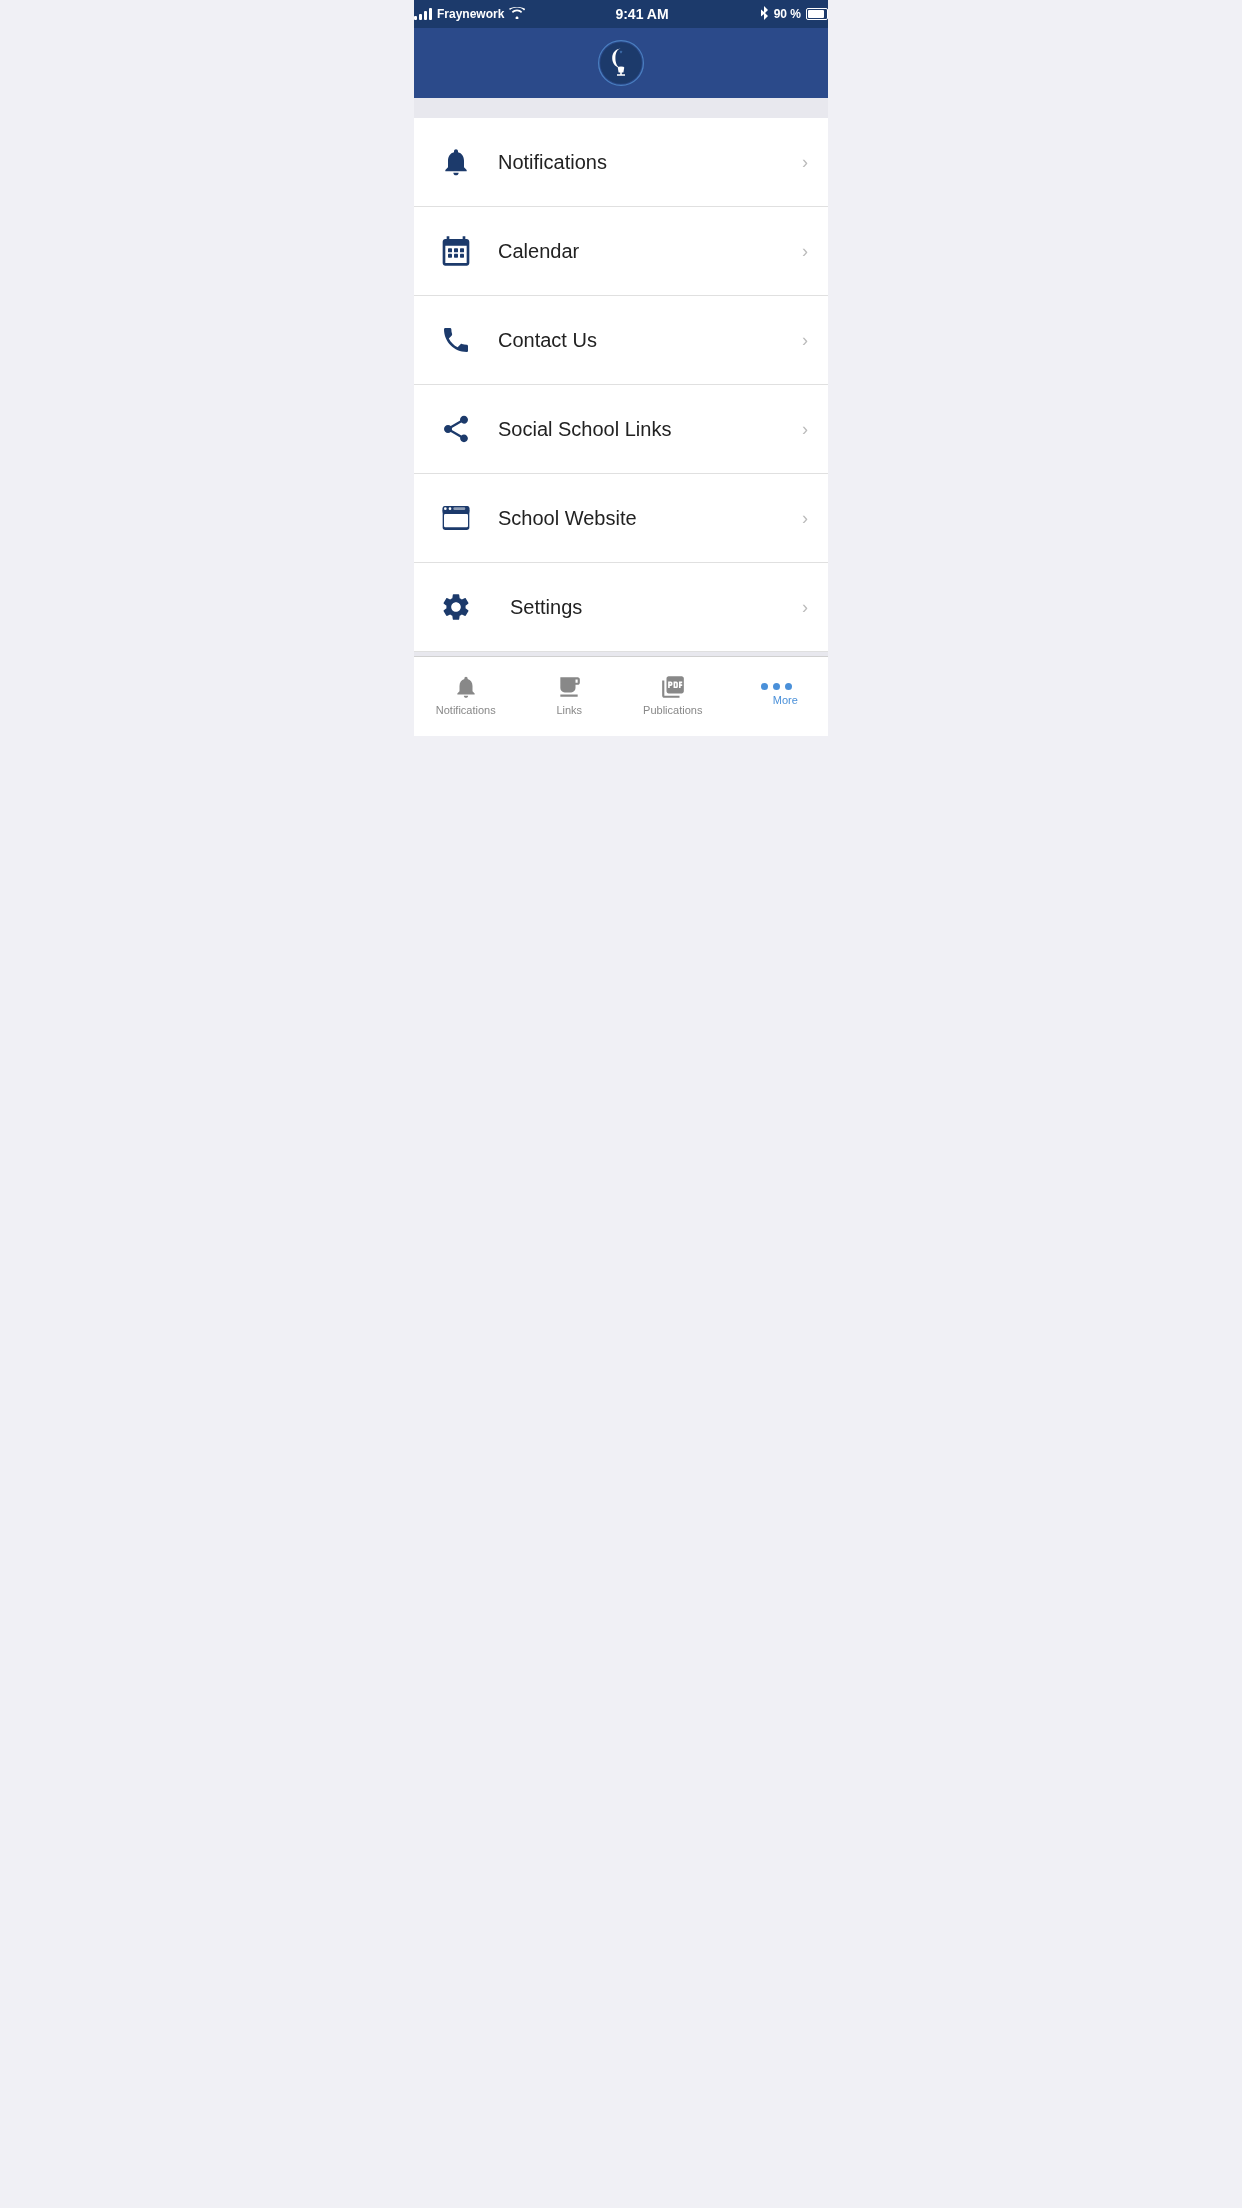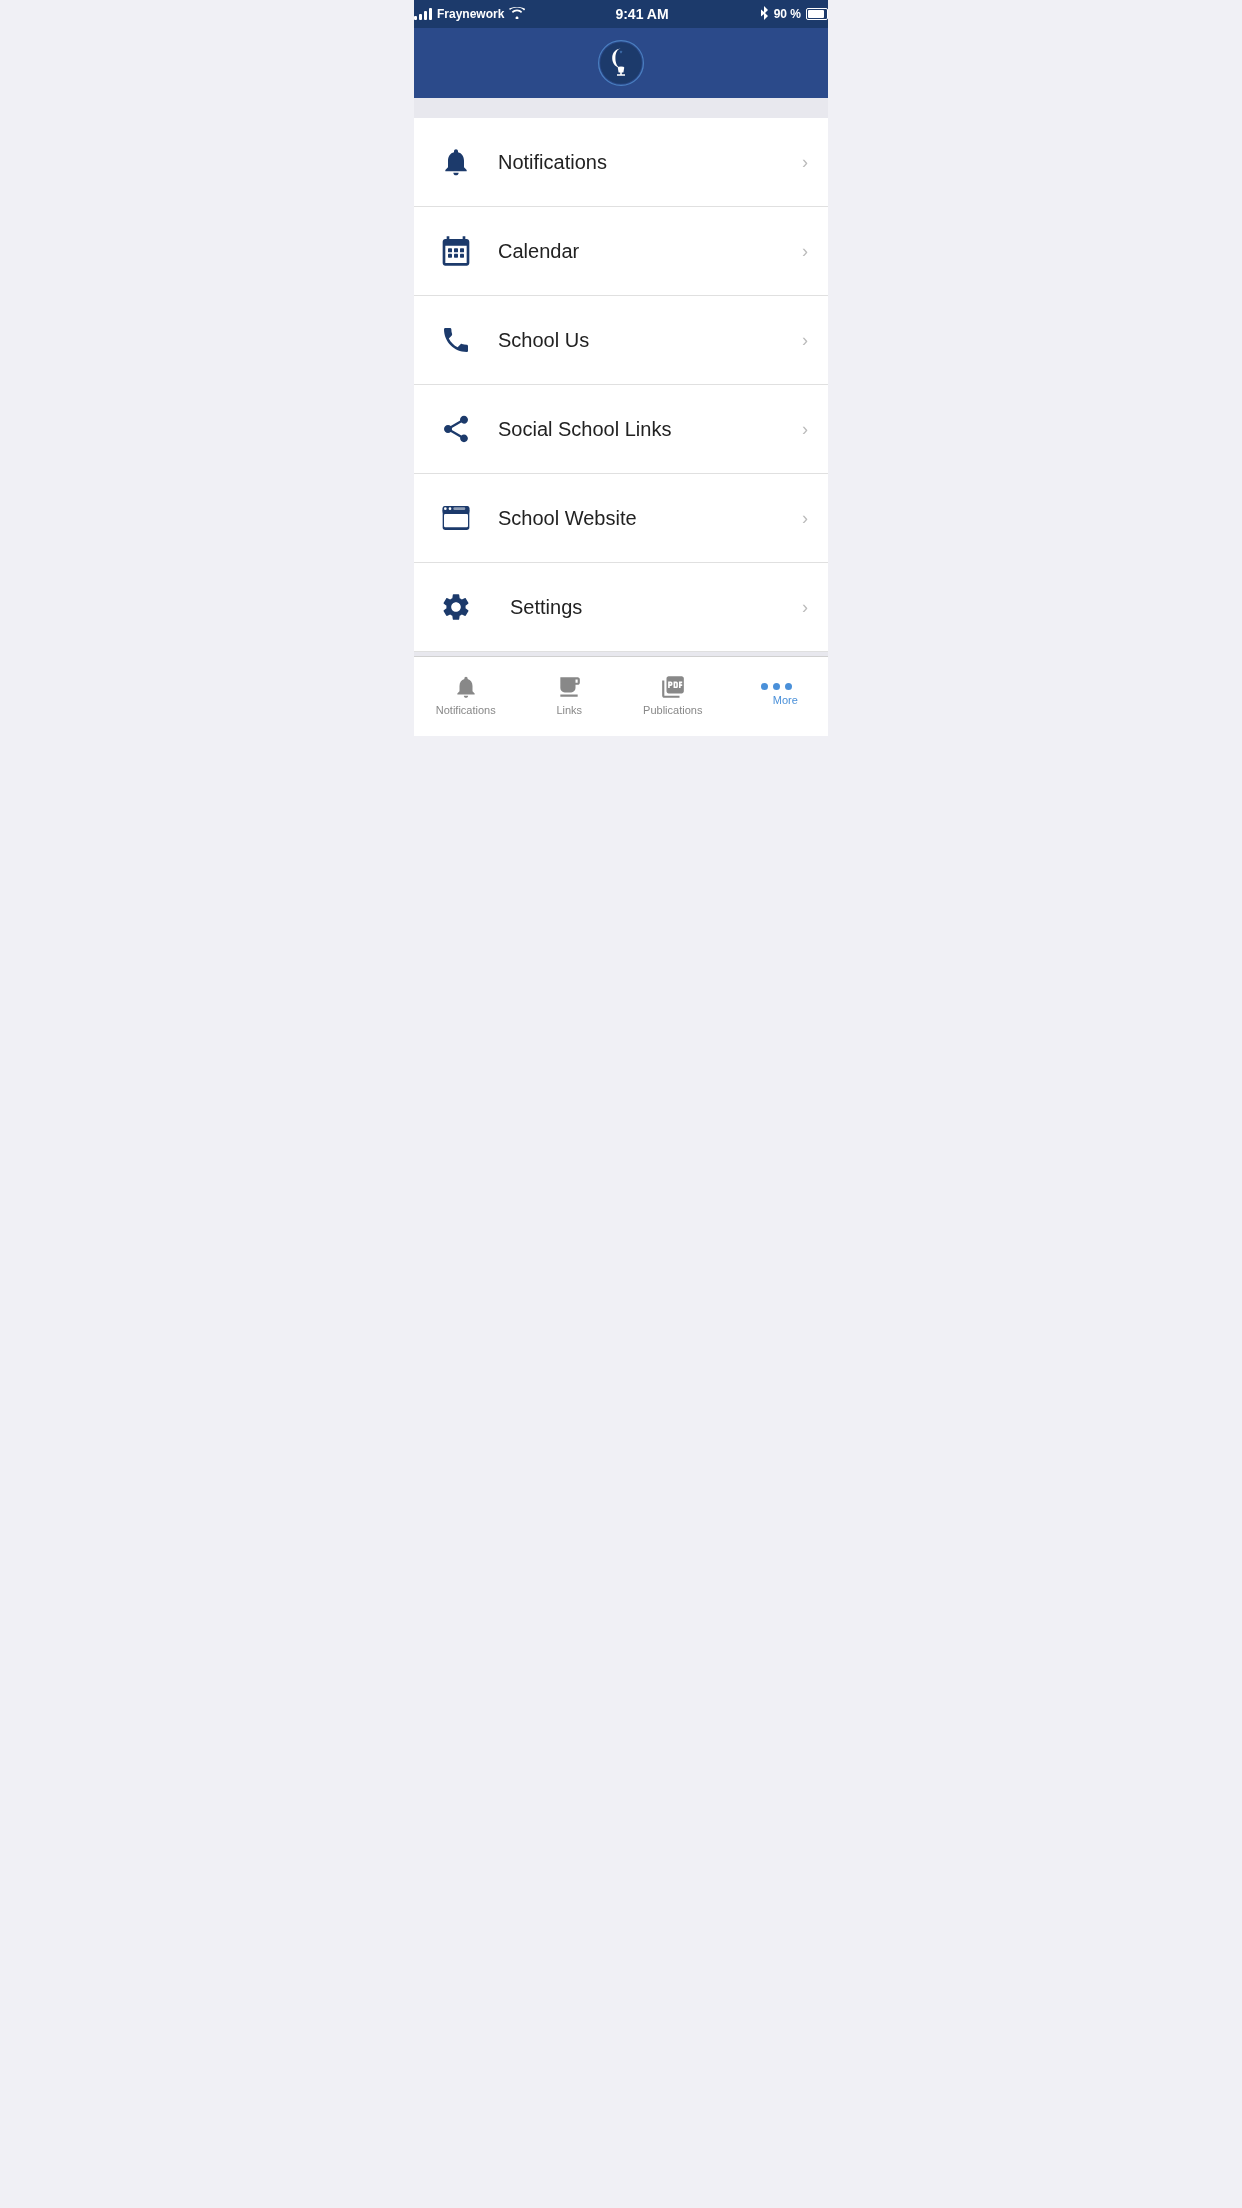--- a/index.html
+++ b/index.html
@@ -308,21 +308,21 @@
     <span class="menu-label">Calendar</span>
     <span class="menu-chevron">›</span>
   </div>
 
   <div class="menu-item">
     <div class="menu-icon">
       <svg class="icon-svg" viewBox="0 0 24 24" xmlns="http://www.w3.org/2000/svg">
         <path d="M6.62 10.79c1.44 2.83 3.76 5.14 6.59 6.59l2.2-2.2c.27-.27.67-.36 1.02-.24 1.12.37 2.33.57 3.57.57.55 0 1 .45 1 1V20c0 .55-.45 1-1 1-9.39 0-17-7.61-17-17 0-.55.45-1 1-1h3.5c.55 0 1 .45 1 1 0 1.25.2 2.45.57 3.57.11.35.03.74-.25 1.02l-2.2 2.2z"></path>
       </svg>
     </div>
-    <span class="menu-label">School Us</span>
+    <span class="menu-label">Contact Us</span>
     <span class="menu-chevron">›</span>
   </div>
 
   <div class="menu-item">
     <div class="menu-icon">
       <svg class="icon-svg" viewBox="0 0 24 24" xmlns="http://www.w3.org/2000/svg">
         <path d="M18 16.08c-.76 0-1.44.3-1.96.77L8.91 12.7c.05-.23.09-.46.09-.7s-.04-.47-.09-.7l7.05-4.11c.54.5 1.25.81 2.04.81 1.66 0 3-1.34 3-3s-1.34-3-3-3-3 1.34-3 3c0 .24.04.47.09.7L8.04 9.81C7.5 9.31 6.79 9 6 9c-1.66 0-3 1.34-3 3s1.34 3 3 3c.79 0 1.5-.31 2.04-.81l7.12 4.16c-.05.21-.08.43-.08.65 0 1.61 1.31 2.92 2.92 2.92 1.61 0 2.92-1.31 2.92-2.92s-1.31-2.92-2.92-2.92z"></path>
       </svg>
     </div>
     <span class="menu-label">Social School Links</span>

